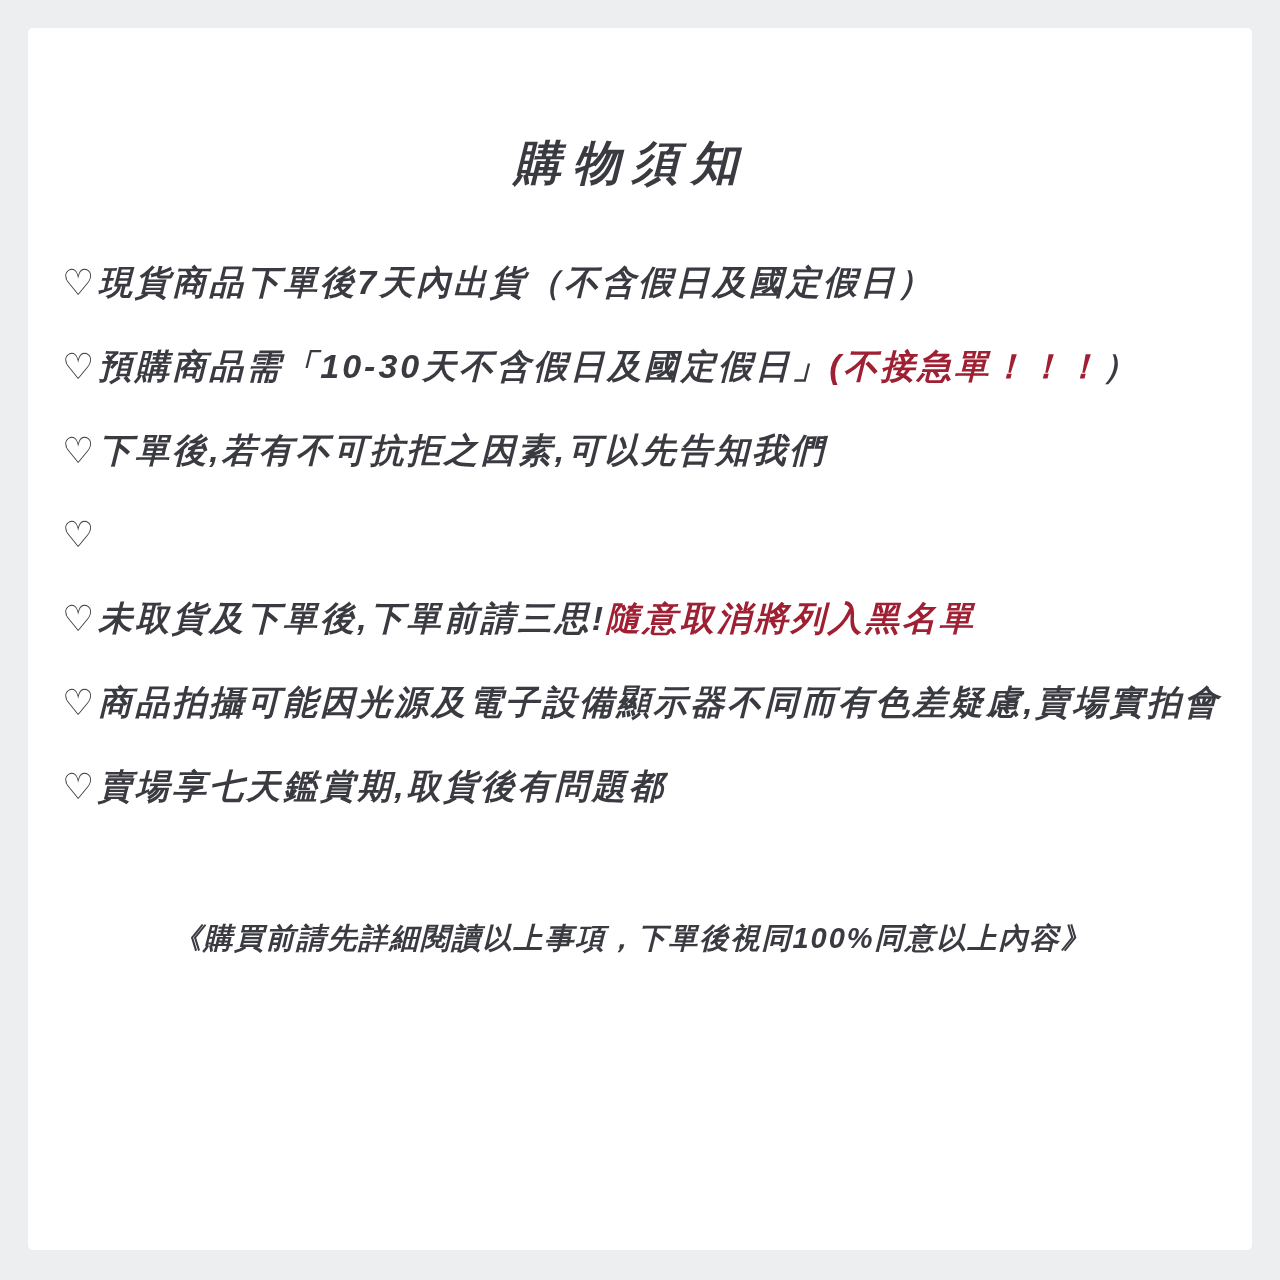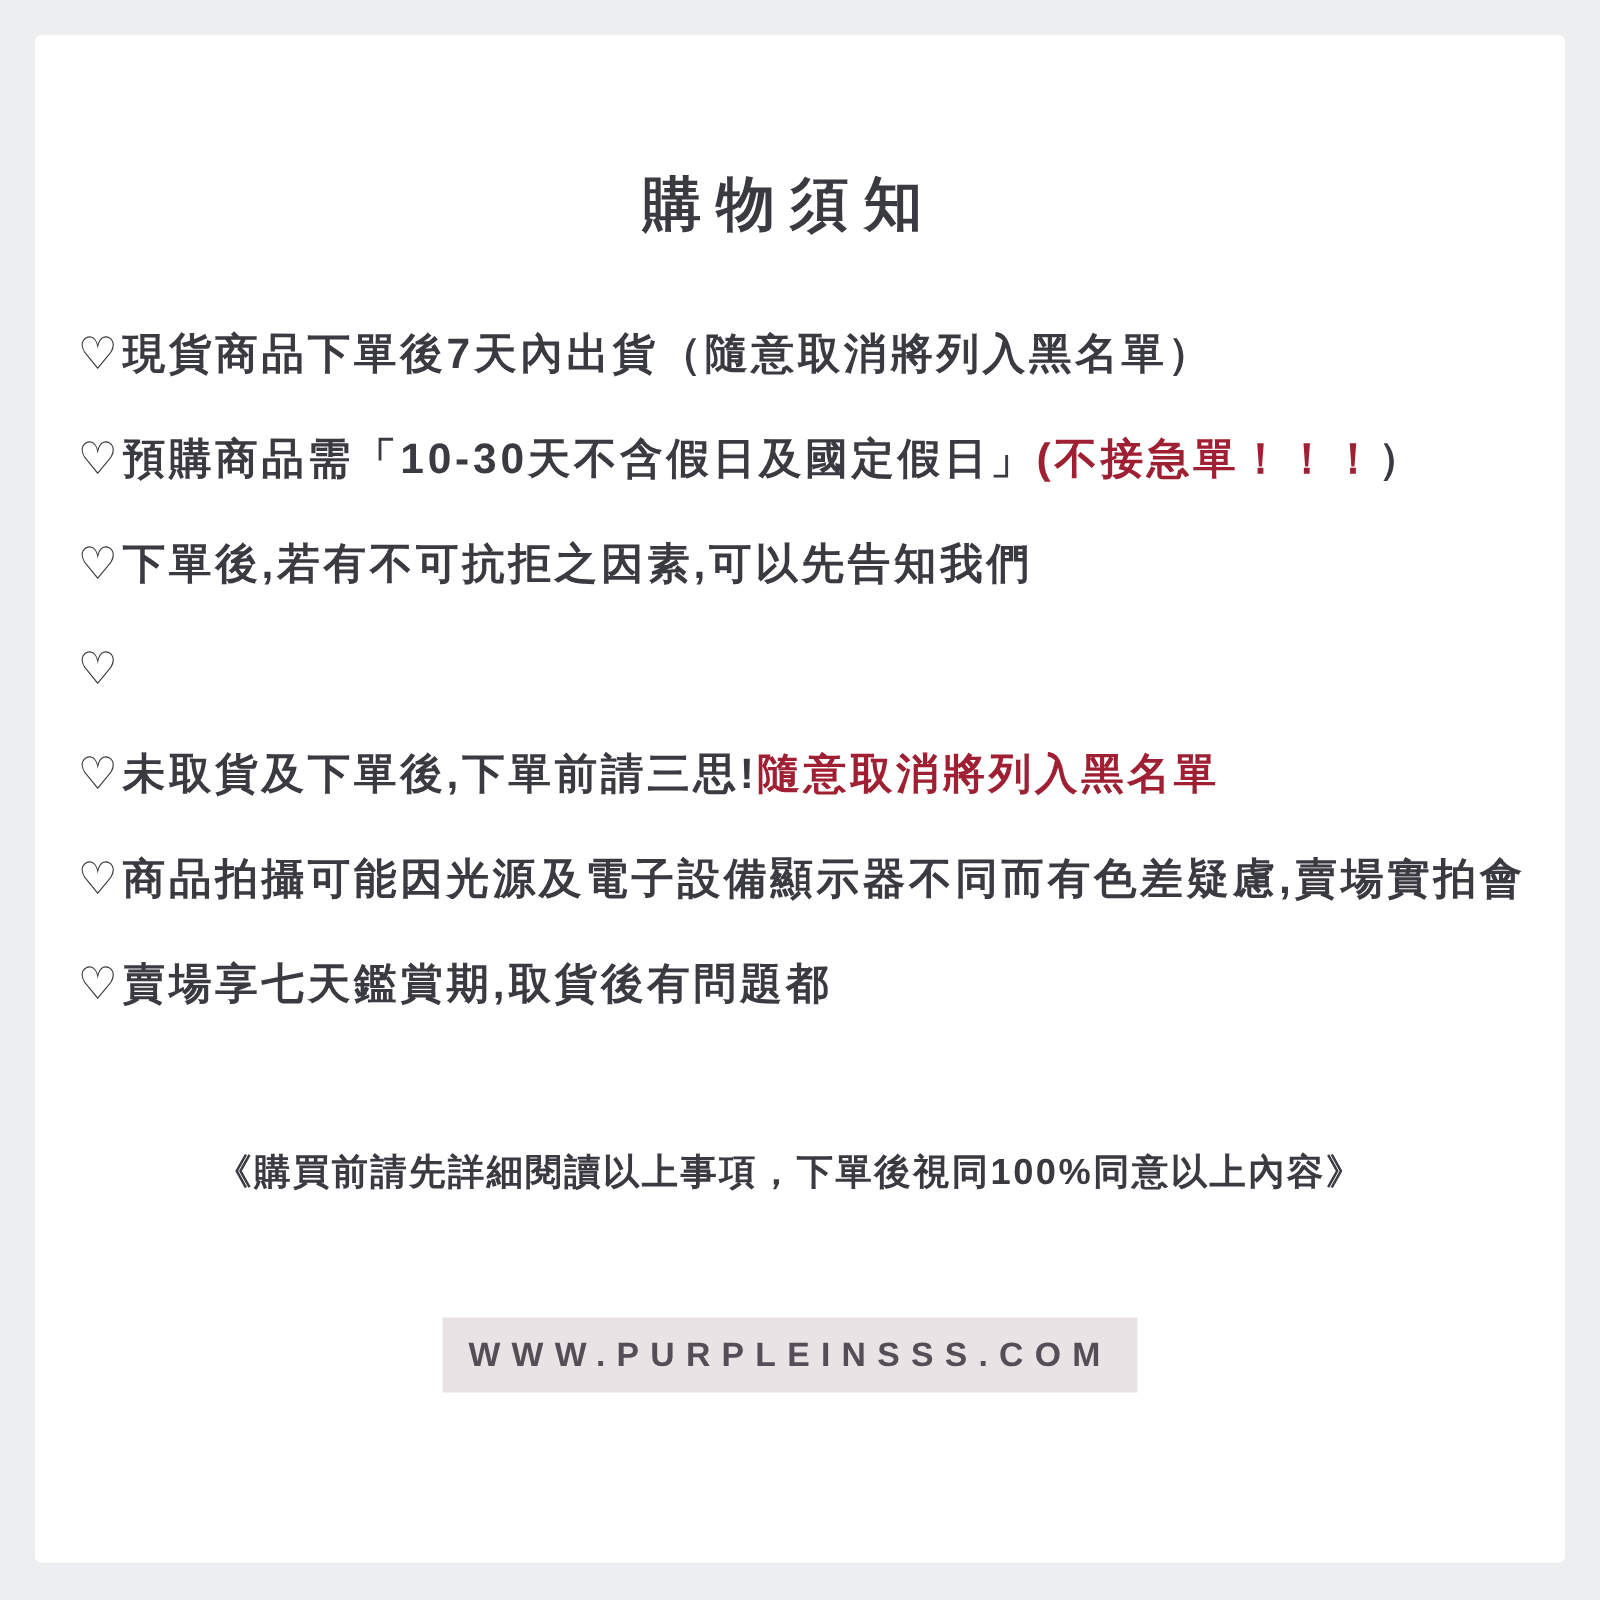--- a/index.html
+++ b/index.html
@@ -22,20 +22,21 @@
   }
   .card {
     position: absolute;
     left: 28px;
     top: 28px;
     width: 1224px;
     height: 1222px;
     background: var(--card-bg);
     border-radius: 5px;
     padding: 105px 50px 0 34px;
+    font-style: italic;
   }
   .title {
     margin: 0;
     text-align: center;
     font-size: 47px;
     line-height: 60px;
     font-weight: 700;
     letter-spacing: 12px;
     color: var(--text);
   }
@@ -86,21 +87,21 @@
 </style>
 </head>
 <body>
 
 <div class="card">
   <h1 class="title">購物須知</h1>
 
   <div class="notice" id="notice-list">
       <div class="notice-line">
         <span class="heart">♡</span>
-        <span class="seg">現貨商品下單後7天內出貨（隨意取消將列入黑名單）</span>
+        <span class="seg">現貨商品下單後7天內出貨（不含假日及國定假日）</span>
       </div>
       <div class="notice-line">
         <span class="heart">♡</span>
         <span class="seg">預購商品需「10-30天不含假日及國定假日」</span>
         <span class="seg red">(不接急單！！！</span>
         <span class="seg">）</span>
       </div>
       <div class="notice-line">
         <span class="heart">♡</span>
         <span class="seg">下單後</span>
@@ -120,16 +121,13 @@
         <span class="seg">商品拍攝可能因光源及電子設備顯示器不同而有色差疑慮,賣場實拍會</span>
       </div>
       <div class="notice-line">
         <span class="heart">♡</span>
         <span class="seg">賣場享七天鑑賞期,取貨後有問題都</span>
       </div>
     </div>
 
   <p class="closing">《購買前請先詳細閱讀以上事項，下單後視同100%同意以上內容》</p>
 
-  <div class="footer-bar">
-    <span class="footer-url">WWW.PURPLEINSSS.COM</span>
-  </div>
 </div>
 
 </body></html>

